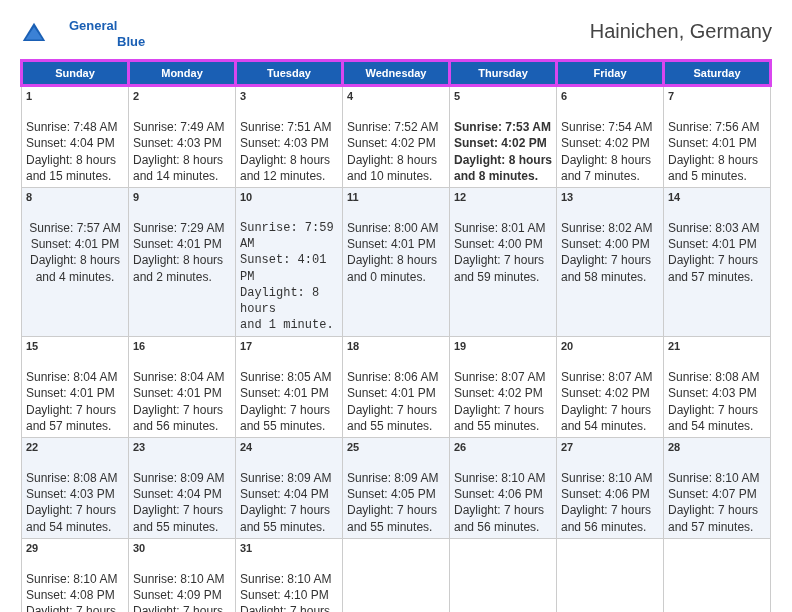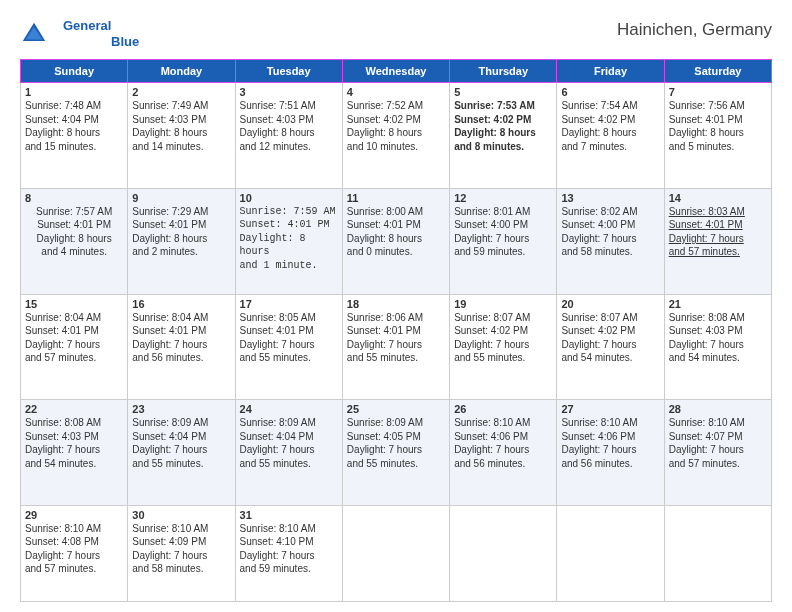--- a/index.html
+++ b/index.html
@@ -19,21 +19,21 @@
     }
     .header {
       display: flex;
       justify-content: space-between;
       align-items: flex-start;
       margin-bottom: 10px;
     }
     .logo {
       display: flex;
       align-items: center;
-      gap: 15px;
+      gap: 21px;
     }
     .logo-text {
       font-size: 13px;
       font-weight: bold;
       color: #333;
       line-height: 1.2;
     }
     .logo-text span {
       color: #1a5fb4;
     }
@@ -44,62 +44,63 @@
     .title-block {
       text-align: right;
     }
     .main-title {
       font-size: 32px;
       font-weight: bold;
       color: #222;
       line-height: 1.1;
     }
     .subtitle {
-      font-size: 17px;
+      font-size: 20px;
       color: #444;
       margin-top: 2px;
     }
     .calendar {
       flex: 1;
       border: 1px solid #ccc;
       border-collapse: collapse;
       width: 100%;
       table-layout: fixed;
     }
     .calendar th {
       background: #1a5fb4;
       color: #fff;
       font-size: 11px;
       font-weight: bold;
       text-align: center;
       padding: 5px 2px;
-      border: 1px solid #d946ef;
+      border: 3px solid #d946ef;
     }
     .calendar td {
       border: 1px solid #ccc;
       vertical-align: top;
       padding: 3px 4px;
       font-size: 8.5px;
       color: #333;
       background: #fff;
       height: 88px;
     }
     .calendar tr:last-child td {
       height: 80px;
     }
     .day-num {
       font-size: 11px;
       font-weight: bold;
       display: block;
       margin-bottom: 1px;
     }
     .cell-text {
-      font-size: 10px;
+      font-size: 12px;
       line-height: 1.35;
       color: #333;
+      margin-top: 17px;
     }
     .empty-cell {
       background: #f5f5f5;
     }
     .row-shaded td {
       background: #f0f4fa;
     }
   </style>
 </head>
 <body>
@@ -223,21 +224,21 @@
           </td>
           <td>
             <span class="day-num">13</span>
             <div class="cell-text" style="white-space: pre-line;">Sunrise: 8:02 AM
 Sunset: 4:00 PM
 Daylight: 7 hours
 and 58 minutes.</div>
           </td>
           <td>
             <span class="day-num">14</span>
-            <div class="cell-text" style="white-space: pre-line; text-decoration: underline;">Sunrise: 8:03 AM
+            <div class="cell-text" style="white-space: pre-line;">Sunrise: 8:03 AM
 Sunset: 4:01 PM
 Daylight: 7 hours
 and 57 minutes.</div>
           </td>
         </tr>
         <tr>
           <td>
             <span class="day-num">15</span>
             <div class="cell-text" style="white-space: pre-line;">Sunrise: 8:04 AM
 Sunset: 4:01 PM

